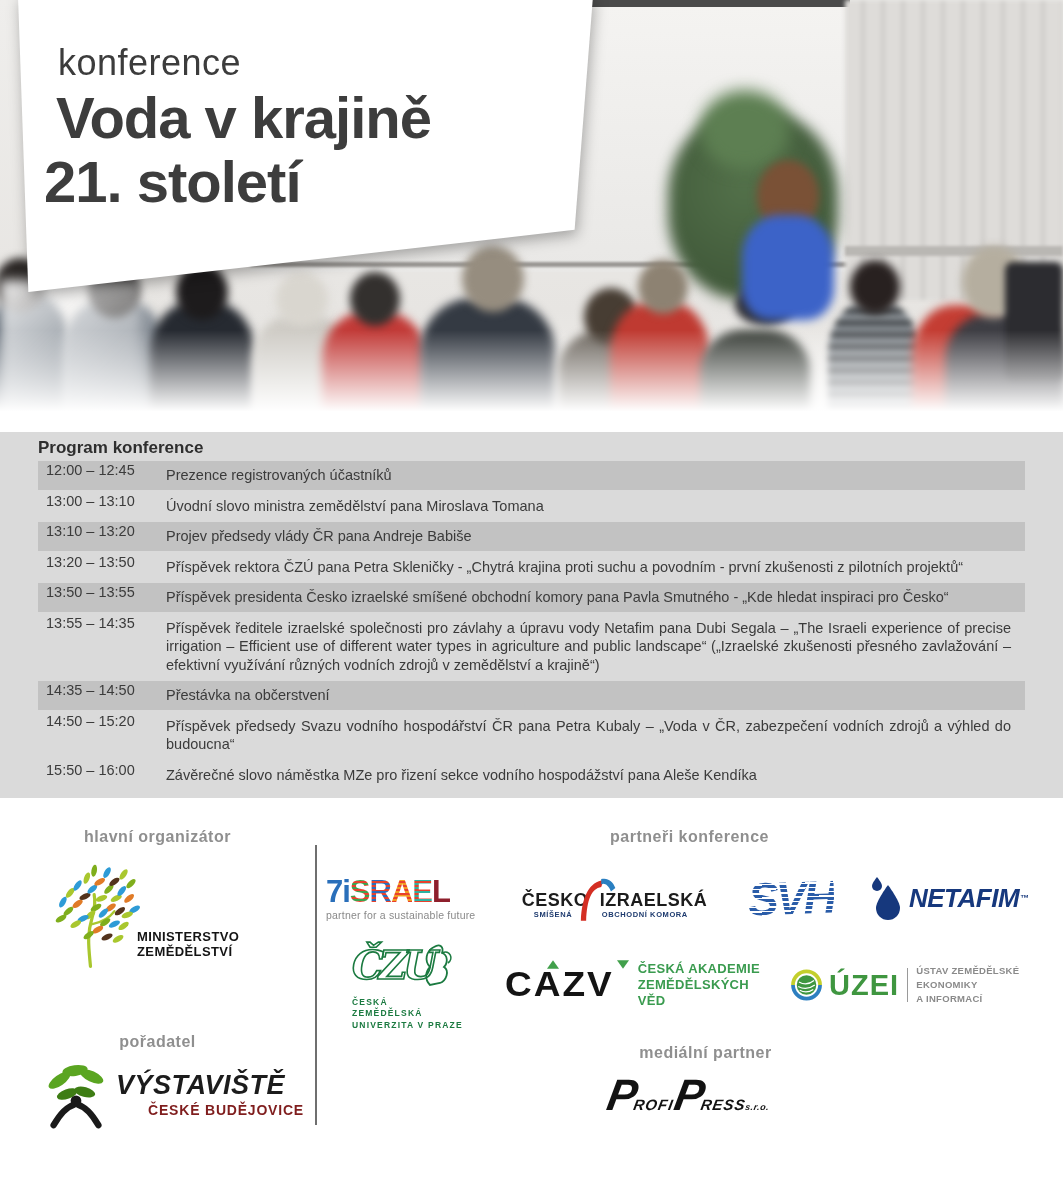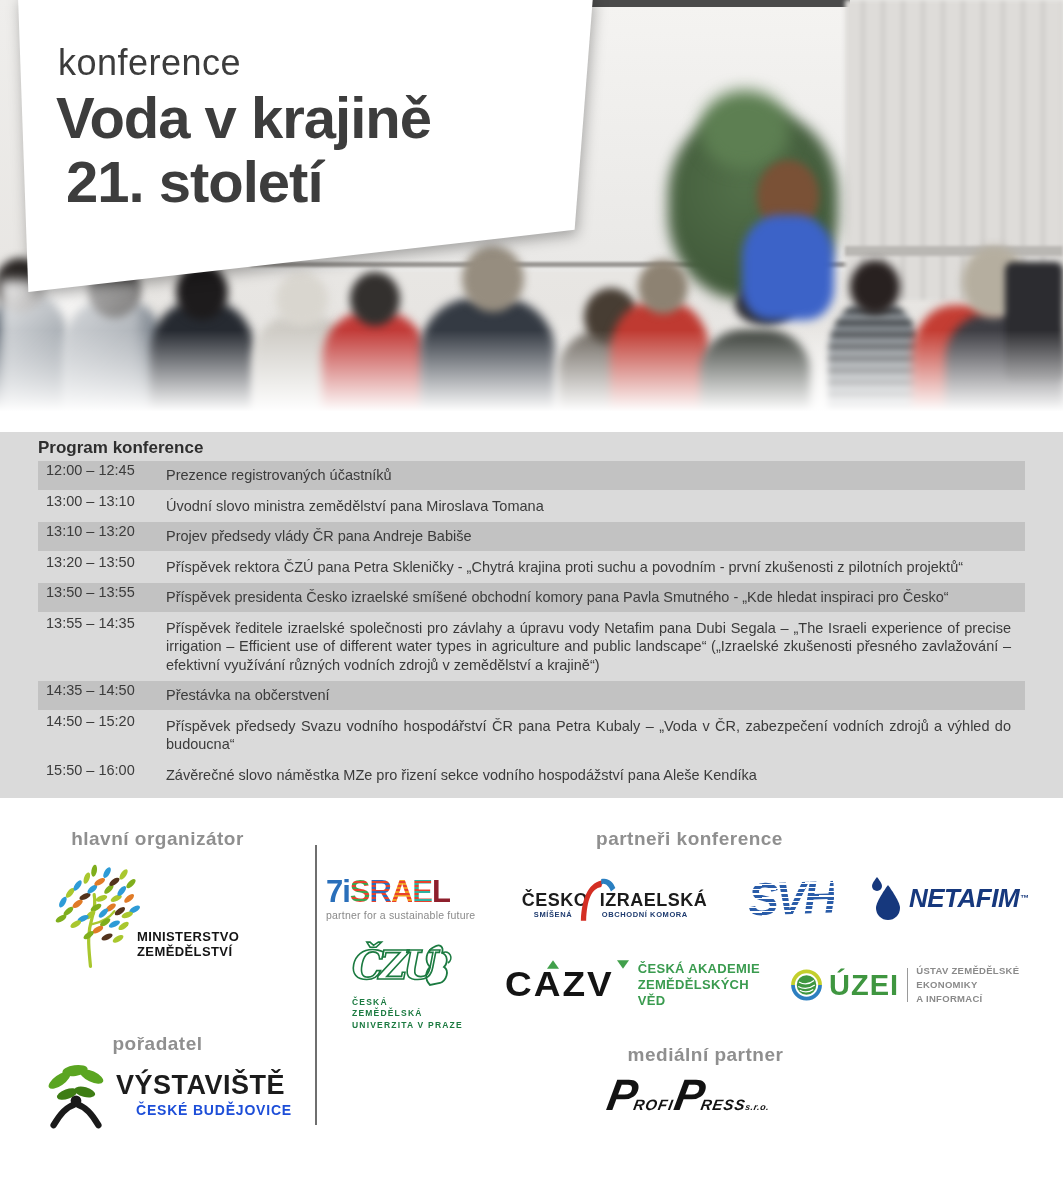--- a/index.html
+++ b/index.html
@@ -21,44 +21,44 @@
   .fade-corner{position:absolute;left:0;top:280px;width:140px;height:152px;
                background:linear-gradient(135deg,rgba(255,255,255,.9),rgba(255,255,255,0));filter:blur(6px);}
 
   
   .card-wrap{position:absolute;left:18px;top:-4px;filter:drop-shadow(2px 5px 7px rgba(0,0,0,.30));}
   .card{width:575px;height:296px;background:#ffffff;
         clip-path:polygon(0 0,100% 0,96.8% 79%,1.8% 100%);
         padding:0;box-sizing:border-box;}
   .card .kicker{position:absolute;left:40px;top:46px;font-size:36px;font-weight:400;color:#3c3c3c;letter-spacing:.5px;}
   .card .t1{position:absolute;left:38px;top:88px;font-size:58px;font-weight:800;color:#3d3d3d;letter-spacing:-1px;}
-  .card .t2{position:absolute;left:48px;top:152px;font-size:58px;font-weight:800;color:#3d3d3d;letter-spacing:-1px;}
+  .card .t2{position:absolute;left:26px;top:152px;font-size:58px;font-weight:800;color:#3d3d3d;letter-spacing:-1px;}
 
   
   .program{position:absolute;left:0;top:432px;width:1063px;height:366px;background:#dadada;overflow:hidden;}
   .program-heading{position:absolute;left:38px;top:6px;font-size:17px;font-weight:700;color:#2e2e2e;}
   .rows{position:absolute;left:38px;top:29px;width:987px;}
   .prow{display:flex;margin-bottom:2px;font-size:14.5px;color:#3b3b3b;}
   .prow.shaded{background:#c2c2c2;}
   .ptime{flex:0 0 112px;padding:1px 0 5px 8px;white-space:nowrap;}
   .ptext{flex:1;padding:5px 14px 5px 8px;line-height:1.28;text-align:justify;}
 
   
   .sponsors{position:absolute;left:0;top:798px;width:1063px;height:392px;background:#fff;}
-  .sp-heading{position:absolute;font-size:19px;font-weight:700;color:#8f8f8f;letter-spacing:.5px;}
+  .sp-heading{position:absolute;font-size:16px;font-weight:700;color:#8f8f8f;letter-spacing:.5px;}
   .divider{position:absolute;left:315px;top:47px;width:2px;height:280px;background:#6f6f6f;}
 
   .org-heading{left:0;top:30px;width:315px;text-align:center;}
   .mze-tree{position:absolute;left:50px;top:58px;}
   .mze-label{position:absolute;left:137px;top:131px;width:180px;font-size:13px;font-weight:700;color:#141414;letter-spacing:.4px;}
 
   .promo-heading{left:0;top:235px;width:315px;text-align:center;}
   .vyst-icon{position:absolute;left:38px;top:256px;}
-  .vyst-name{position:absolute;left:116px;top:272px;font-size:27px;font-weight:800;color:#1c1c1c;letter-spacing:.5px;}
-  .vyst-city{position:absolute;left:136px;top:304px;width:196px;text-align:left;font-size:14px;font-weight:800;color:#1d4ed8;letter-spacing:.8px;}
+  .vyst-name{position:absolute;left:116px;top:272px;font-size:27px;font-weight:800;color:#1c1c1c;letter-spacing:.5px;font-style:italic;}
+  .vyst-city{position:absolute;left:108px;top:304px;width:196px;text-align:right;font-size:14px;font-weight:800;color:#7f1d1d;letter-spacing:.8px;}
 
   .partners-heading{left:316px;top:30px;width:747px;text-align:center;}
   .prow1{position:absolute;left:320px;top:62px;width:735px;height:76px;display:flex;align-items:center;justify-content:space-between;padding:0 6px;box-sizing:border-box;}
   .prow2{position:absolute;left:352px;top:146px;width:690px;height:82px;display:flex;align-items:center;justify-content:space-between;}
   .media-heading{left:316px;top:246px;width:747px;text-align:center;padding-left:16px;}
 
   
   .i71{width:160px;text-align:left;}
   .i71-line{font-size:31px;font-weight:900;letter-spacing:-1px;line-height:1;}
   .i71-line .n7i{color:#2a6fba;}

